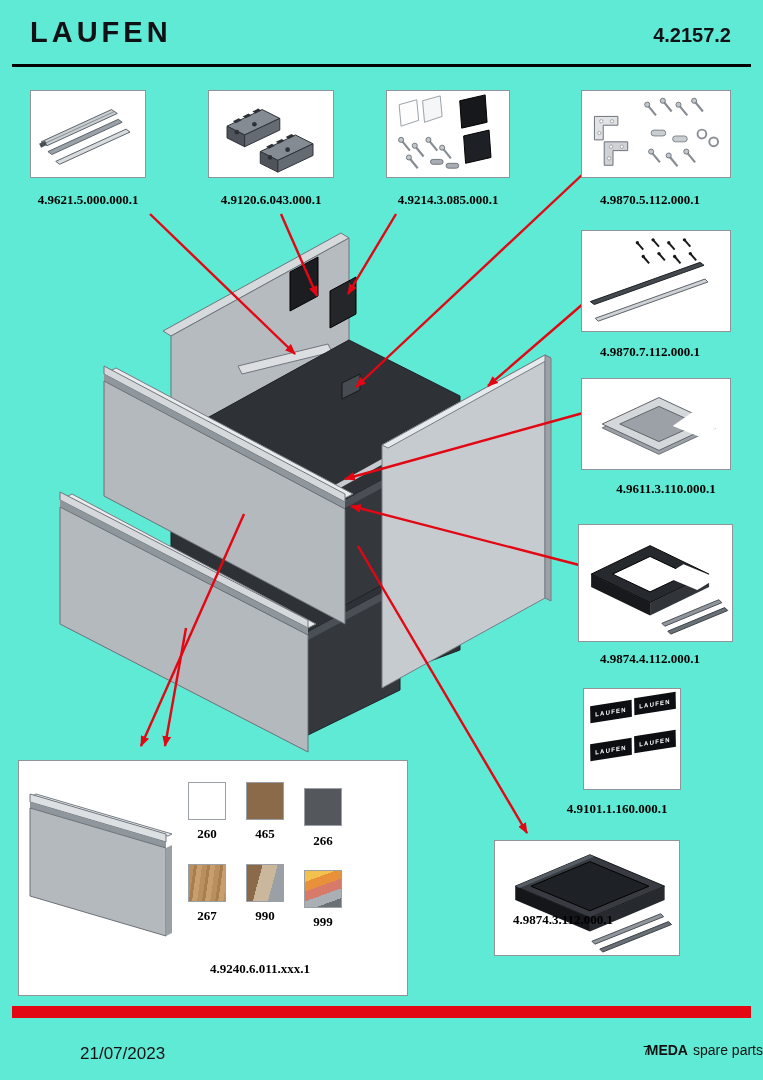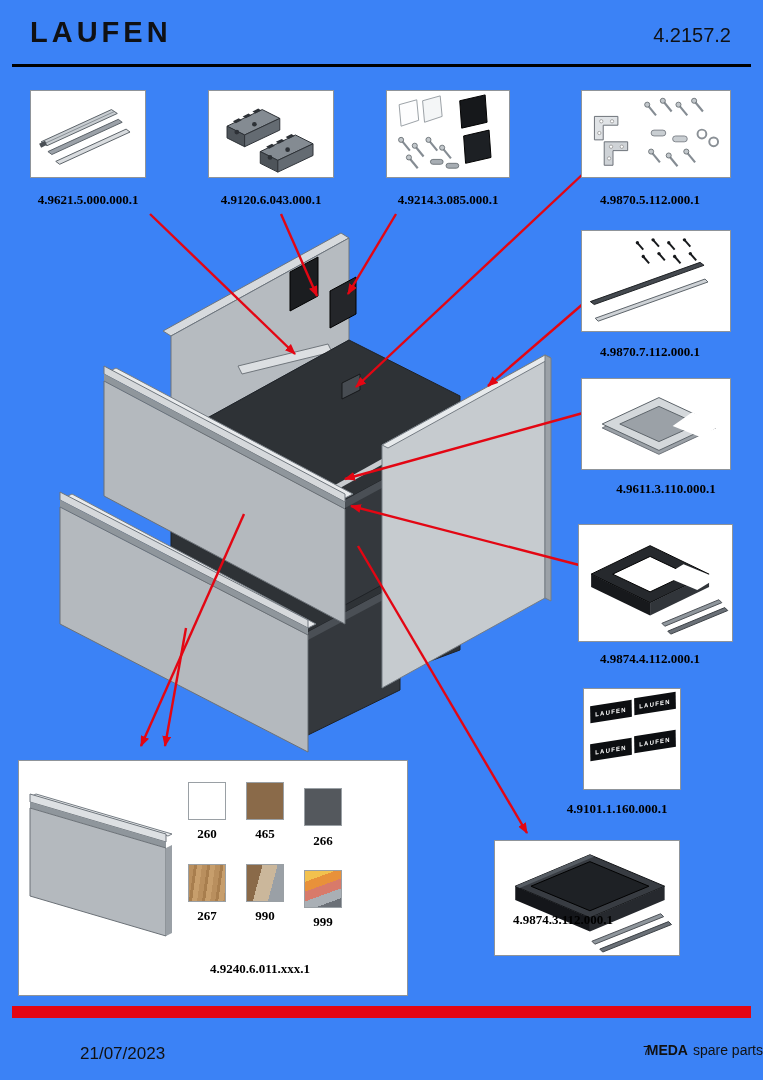--- a/index.html
+++ b/index.html
@@ -1,23 +1,23 @@
 <!DOCTYPE html>
 <html><head>
 <meta charset="utf-8">
 <style>
   *{box-sizing:border-box;margin:0;padding:0}
   body{background:#dddddd;font-family:"Liberation Sans",sans-serif}
-  .page{position:relative;width:763px;height:1080px;background:#3b82f6;margin:0 auto;overflow:hidden}
+  .page{position:relative;width:763px;height:1080px;background:#5eead4;margin:0 auto;overflow:hidden}
   .scene{position:absolute;left:0;top:0;width:763px;height:1080px;z-index:1;pointer-events:none}
   .pbox{position:absolute;border:1px solid #8f9499;background:#fff;z-index:2}
   .pbox svg{display:block;width:100%;height:100%}
   .part-label{position:absolute;z-index:3;font-family:"Liberation Serif",serif;font-weight:bold;font-size:13px;text-align:center;color:#000;white-space:nowrap}
   .logo{position:absolute;left:30px;top:16px;font-size:29px;font-weight:bold;letter-spacing:4px;color:#101114;z-index:3}
-  .docnum{position:absolute;right:32px;top:24px;font-size:20px;font-weight:normal;color:#101114;z-index:3}
+  .docnum{position:absolute;right:32px;top:24px;font-size:20px;font-weight:bold;color:#101114;z-index:3}
   .hr-black{position:absolute;left:12px;right:12px;top:64px;height:3px;background:#000;z-index:3}
   .footer-bar{position:absolute;left:12px;right:12px;top:1006px;height:12px;background:#e30613;z-index:3}
   .footer-date{position:absolute;left:80px;top:1044px;font-size:17px;color:#111;z-index:3}
   .footer-title{position:absolute;left:0;right:0;top:1042px;text-align:right;font-size:14px;color:#111;z-index:3}
   .footer-title b{margin-right:5px}
   .footer-page{position:absolute;left:643px;top:1044px;font-size:12px;color:#111;z-index:3}
   .sw{position:absolute;width:38px;height:38px;border:1px solid #9aa0a5;z-index:3}
   .swl{position:absolute;width:38px;text-align:center;font-family:"Liberation Serif",serif;font-weight:bold;font-size:13px;z-index:3}
   .plate{position:absolute;width:42px;height:17px;background:#0c0e11;color:#fff;display:flex;align-items:center;justify-content:center;transform:rotate(-9deg) skewX(-8deg);font-size:6px;letter-spacing:1.3px;font-weight:bold}
   .fp-svg{position:absolute;left:26px;top:784px;z-index:3}

